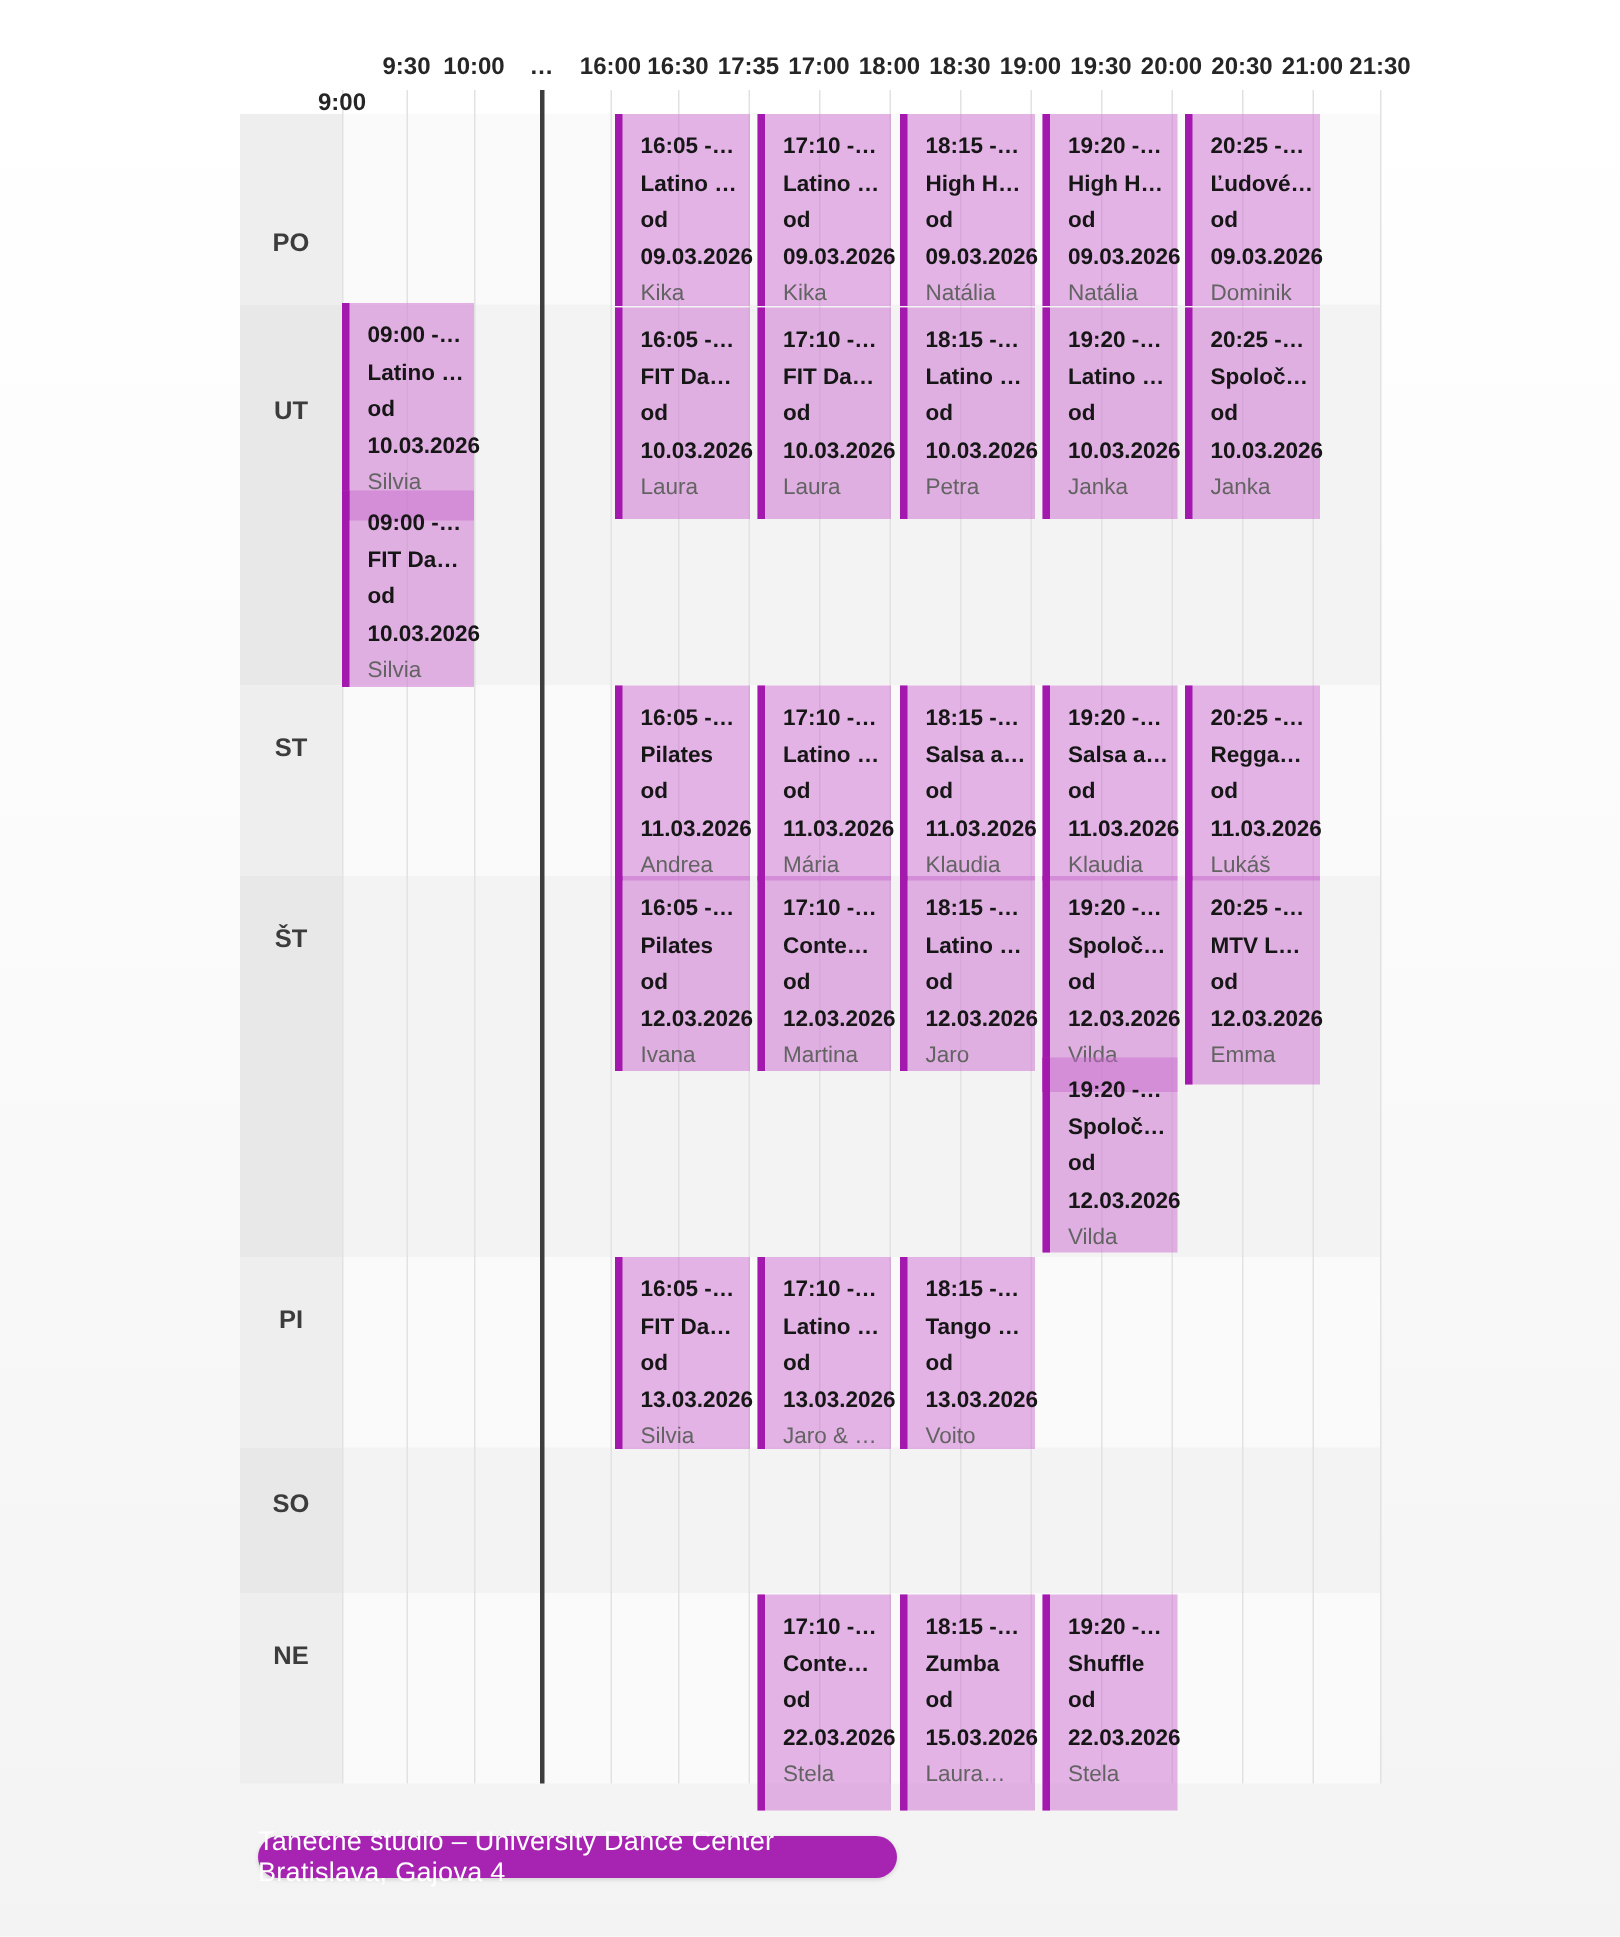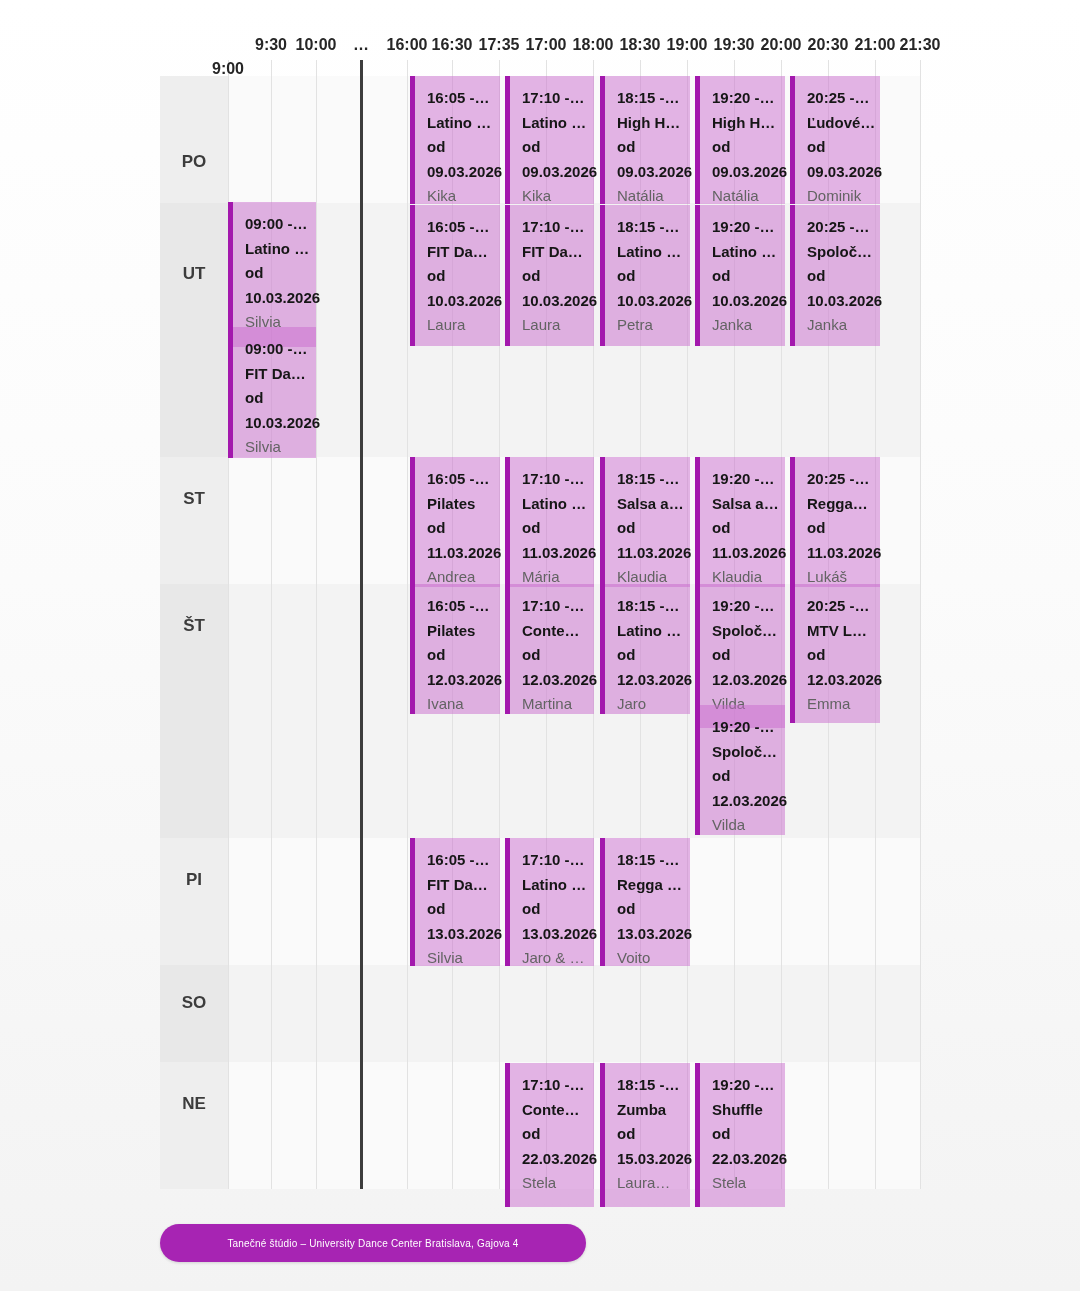--- a/index.html
+++ b/index.html
@@ -29,24 +29,24 @@
   .card{
     position:absolute;box-sizing:border-box;
     border-left:5px solid #a318ad;
     background:rgba(202,108,206,0.5);
     padding:10px 2px 0 12px;
   }
   .card .line{line-height:24.6px;font-size:15px;white-space:nowrap;}
   .l-bold{font-weight:700;color:#161616;}
   .l-teacher{font-weight:400;color:#636363;}
   .pill{
-    position:absolute;left:160px;top:1224px;width:426px;height:38px;
+    position:absolute;left:172px;top:1224px;width:426px;height:28px;
     border-radius:19px;background:#a724b3;color:#ffffff;
     display:flex;align-items:center;justify-content:center;
-    font-size:10px;letter-spacing:.2px;
+    font-size:18px;letter-spacing:.2px;
     box-shadow:0 1px 3px rgba(0,0,0,0.15);
     cursor:pointer;
   }
 </style>
 </head>
 <body>
 
 <div id="stage">
   <div id="rows">
       <div class="row-label-cell odd" style="top: 76px; height: 127px;"></div>
@@ -278,21 +278,21 @@
       </div>
       <div class="card" style="left: 505px; top: 838px; width: 89px; height: 128px;">
         <div class="line l-bold">17:10 -…</div>
         <div class="line l-bold">Latino …</div>
         <div class="line l-bold">od</div>
         <div class="line l-bold">13.03.2026</div>
         <div class="line l-teacher">Jaro &amp; …</div>
       </div>
       <div class="card" style="left: 600px; top: 838px; width: 90px; height: 128px;">
         <div class="line l-bold">18:15 -…</div>
-        <div class="line l-bold">Regga …</div>
+        <div class="line l-bold">Tango …</div>
         <div class="line l-bold">od</div>
         <div class="line l-bold">13.03.2026</div>
         <div class="line l-teacher">Voito</div>
       </div>
       <div class="card" style="left: 505px; top: 1063px; width: 89px; height: 144px;">
         <div class="line l-bold">17:10 -…</div>
         <div class="line l-bold">Conte…</div>
         <div class="line l-bold">od</div>
         <div class="line l-bold">22.03.2026</div>
         <div class="line l-teacher">Stela</div>

